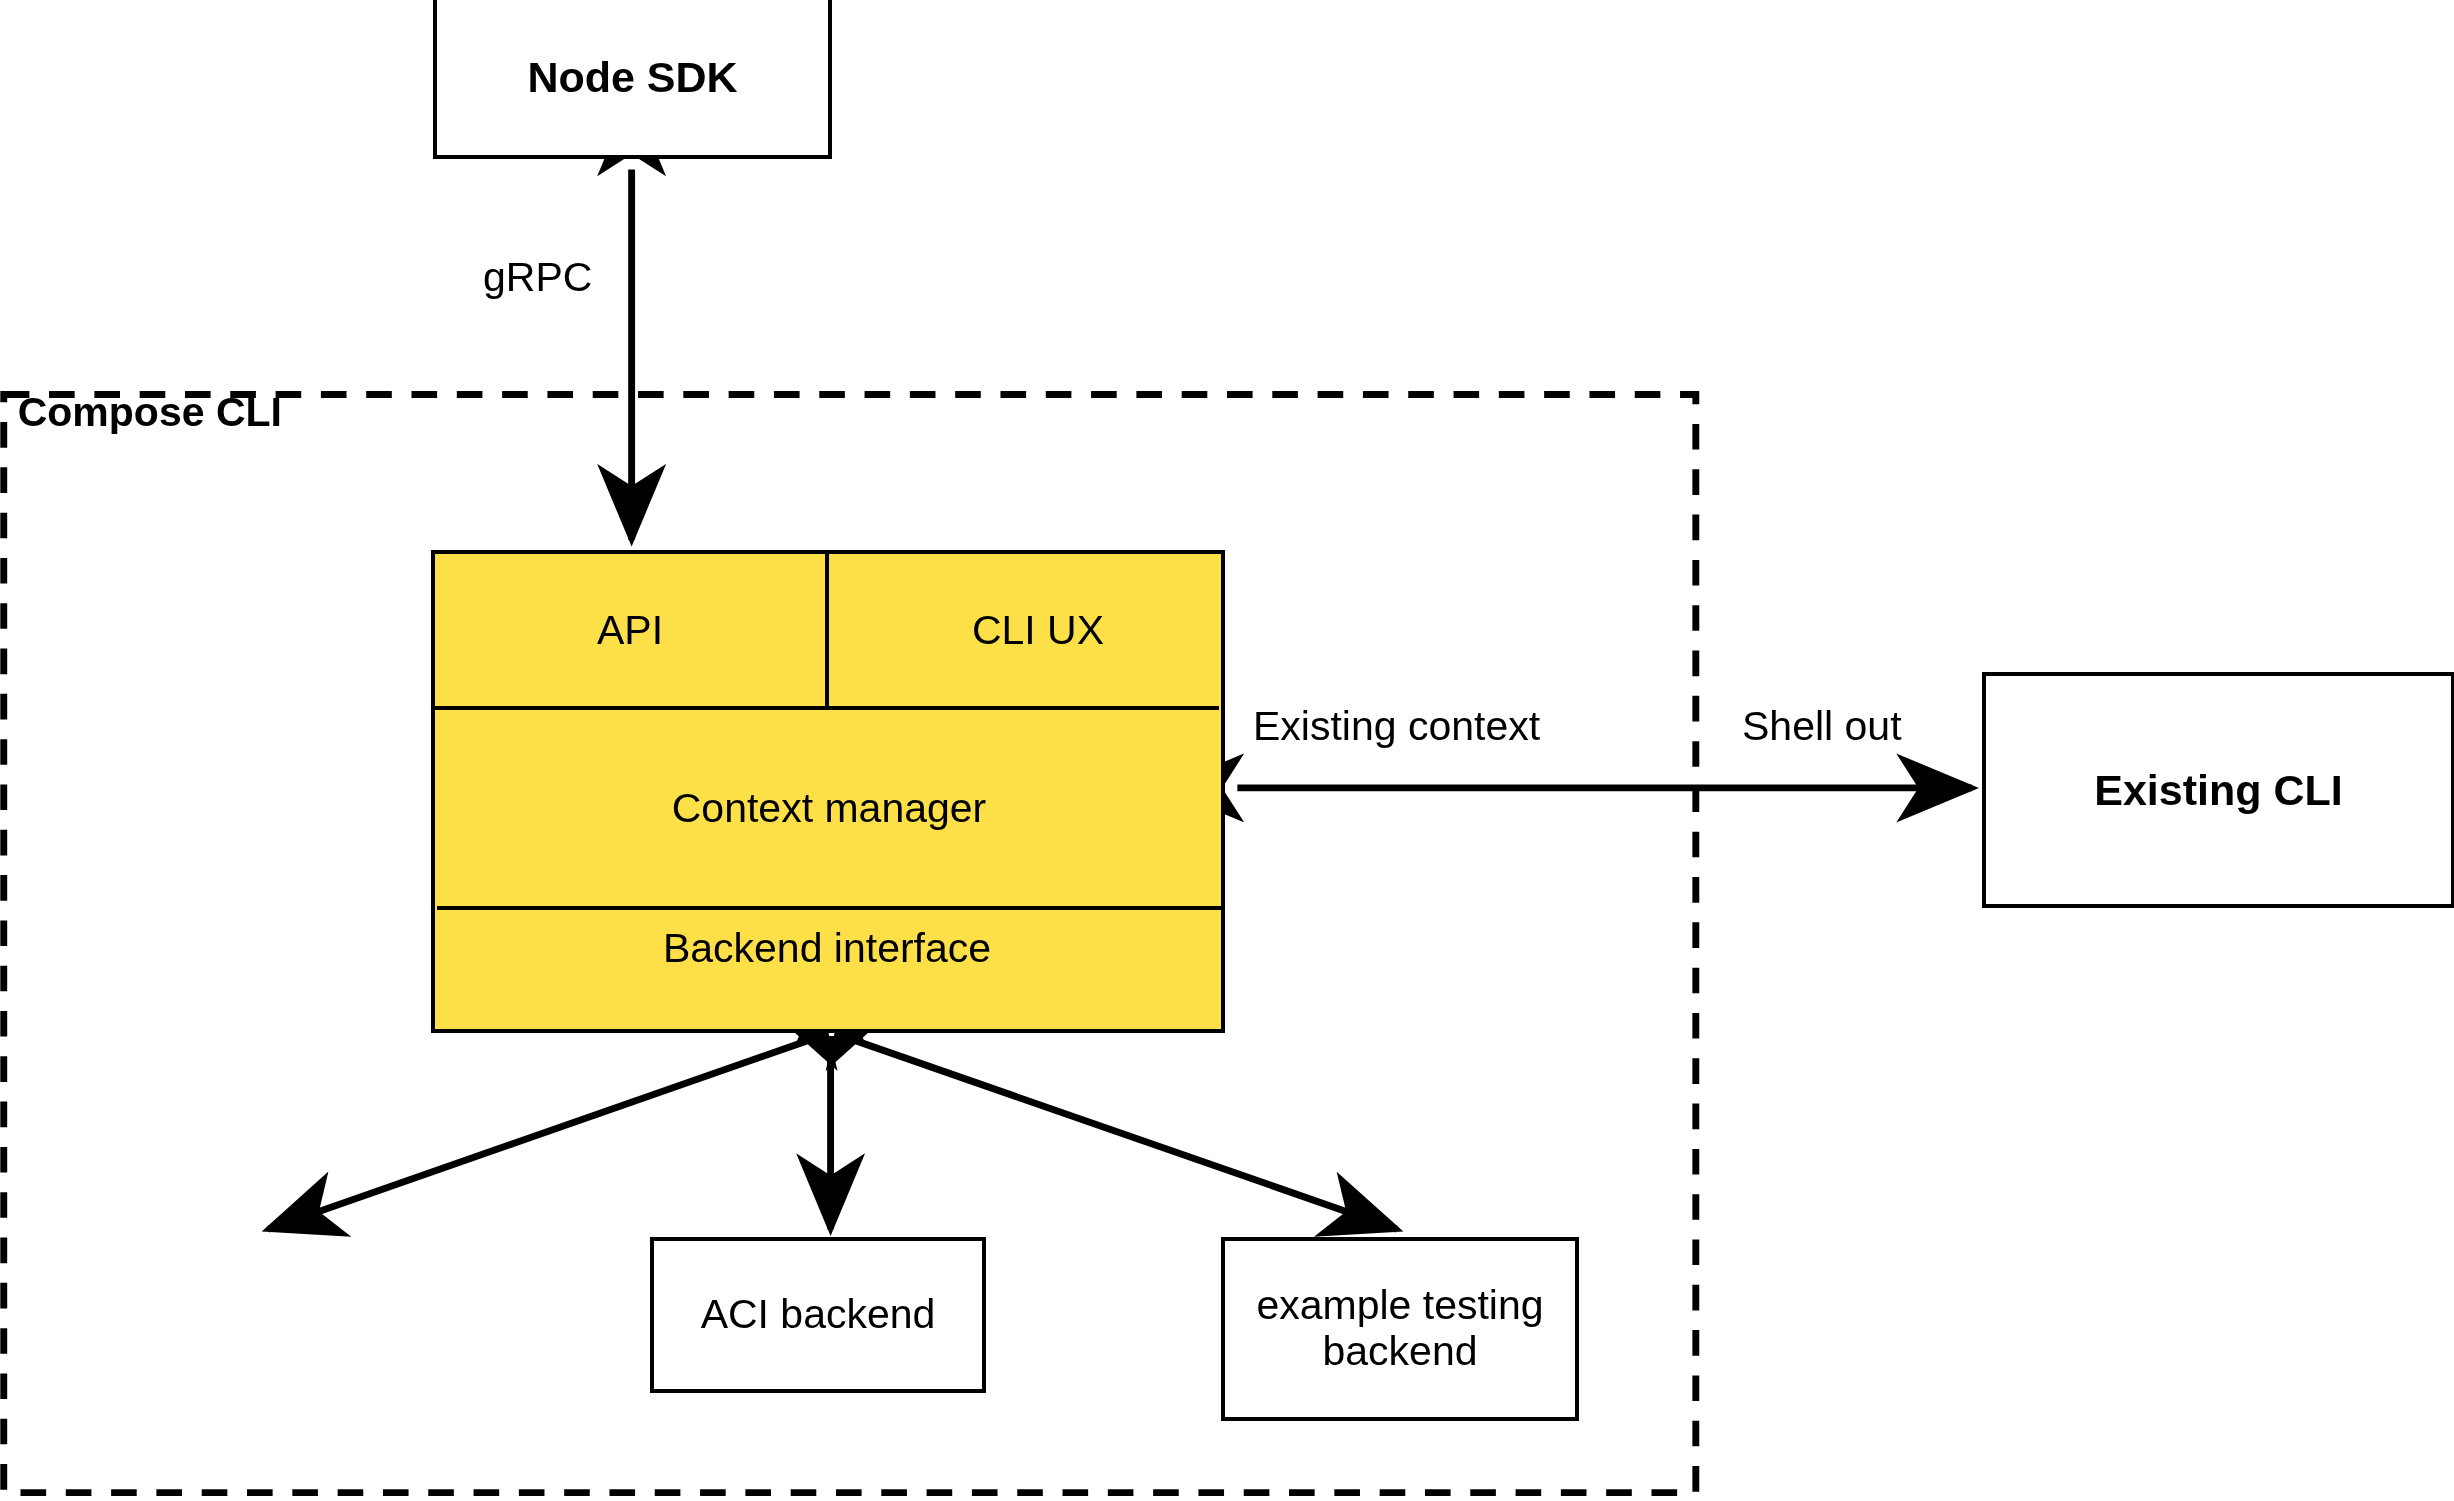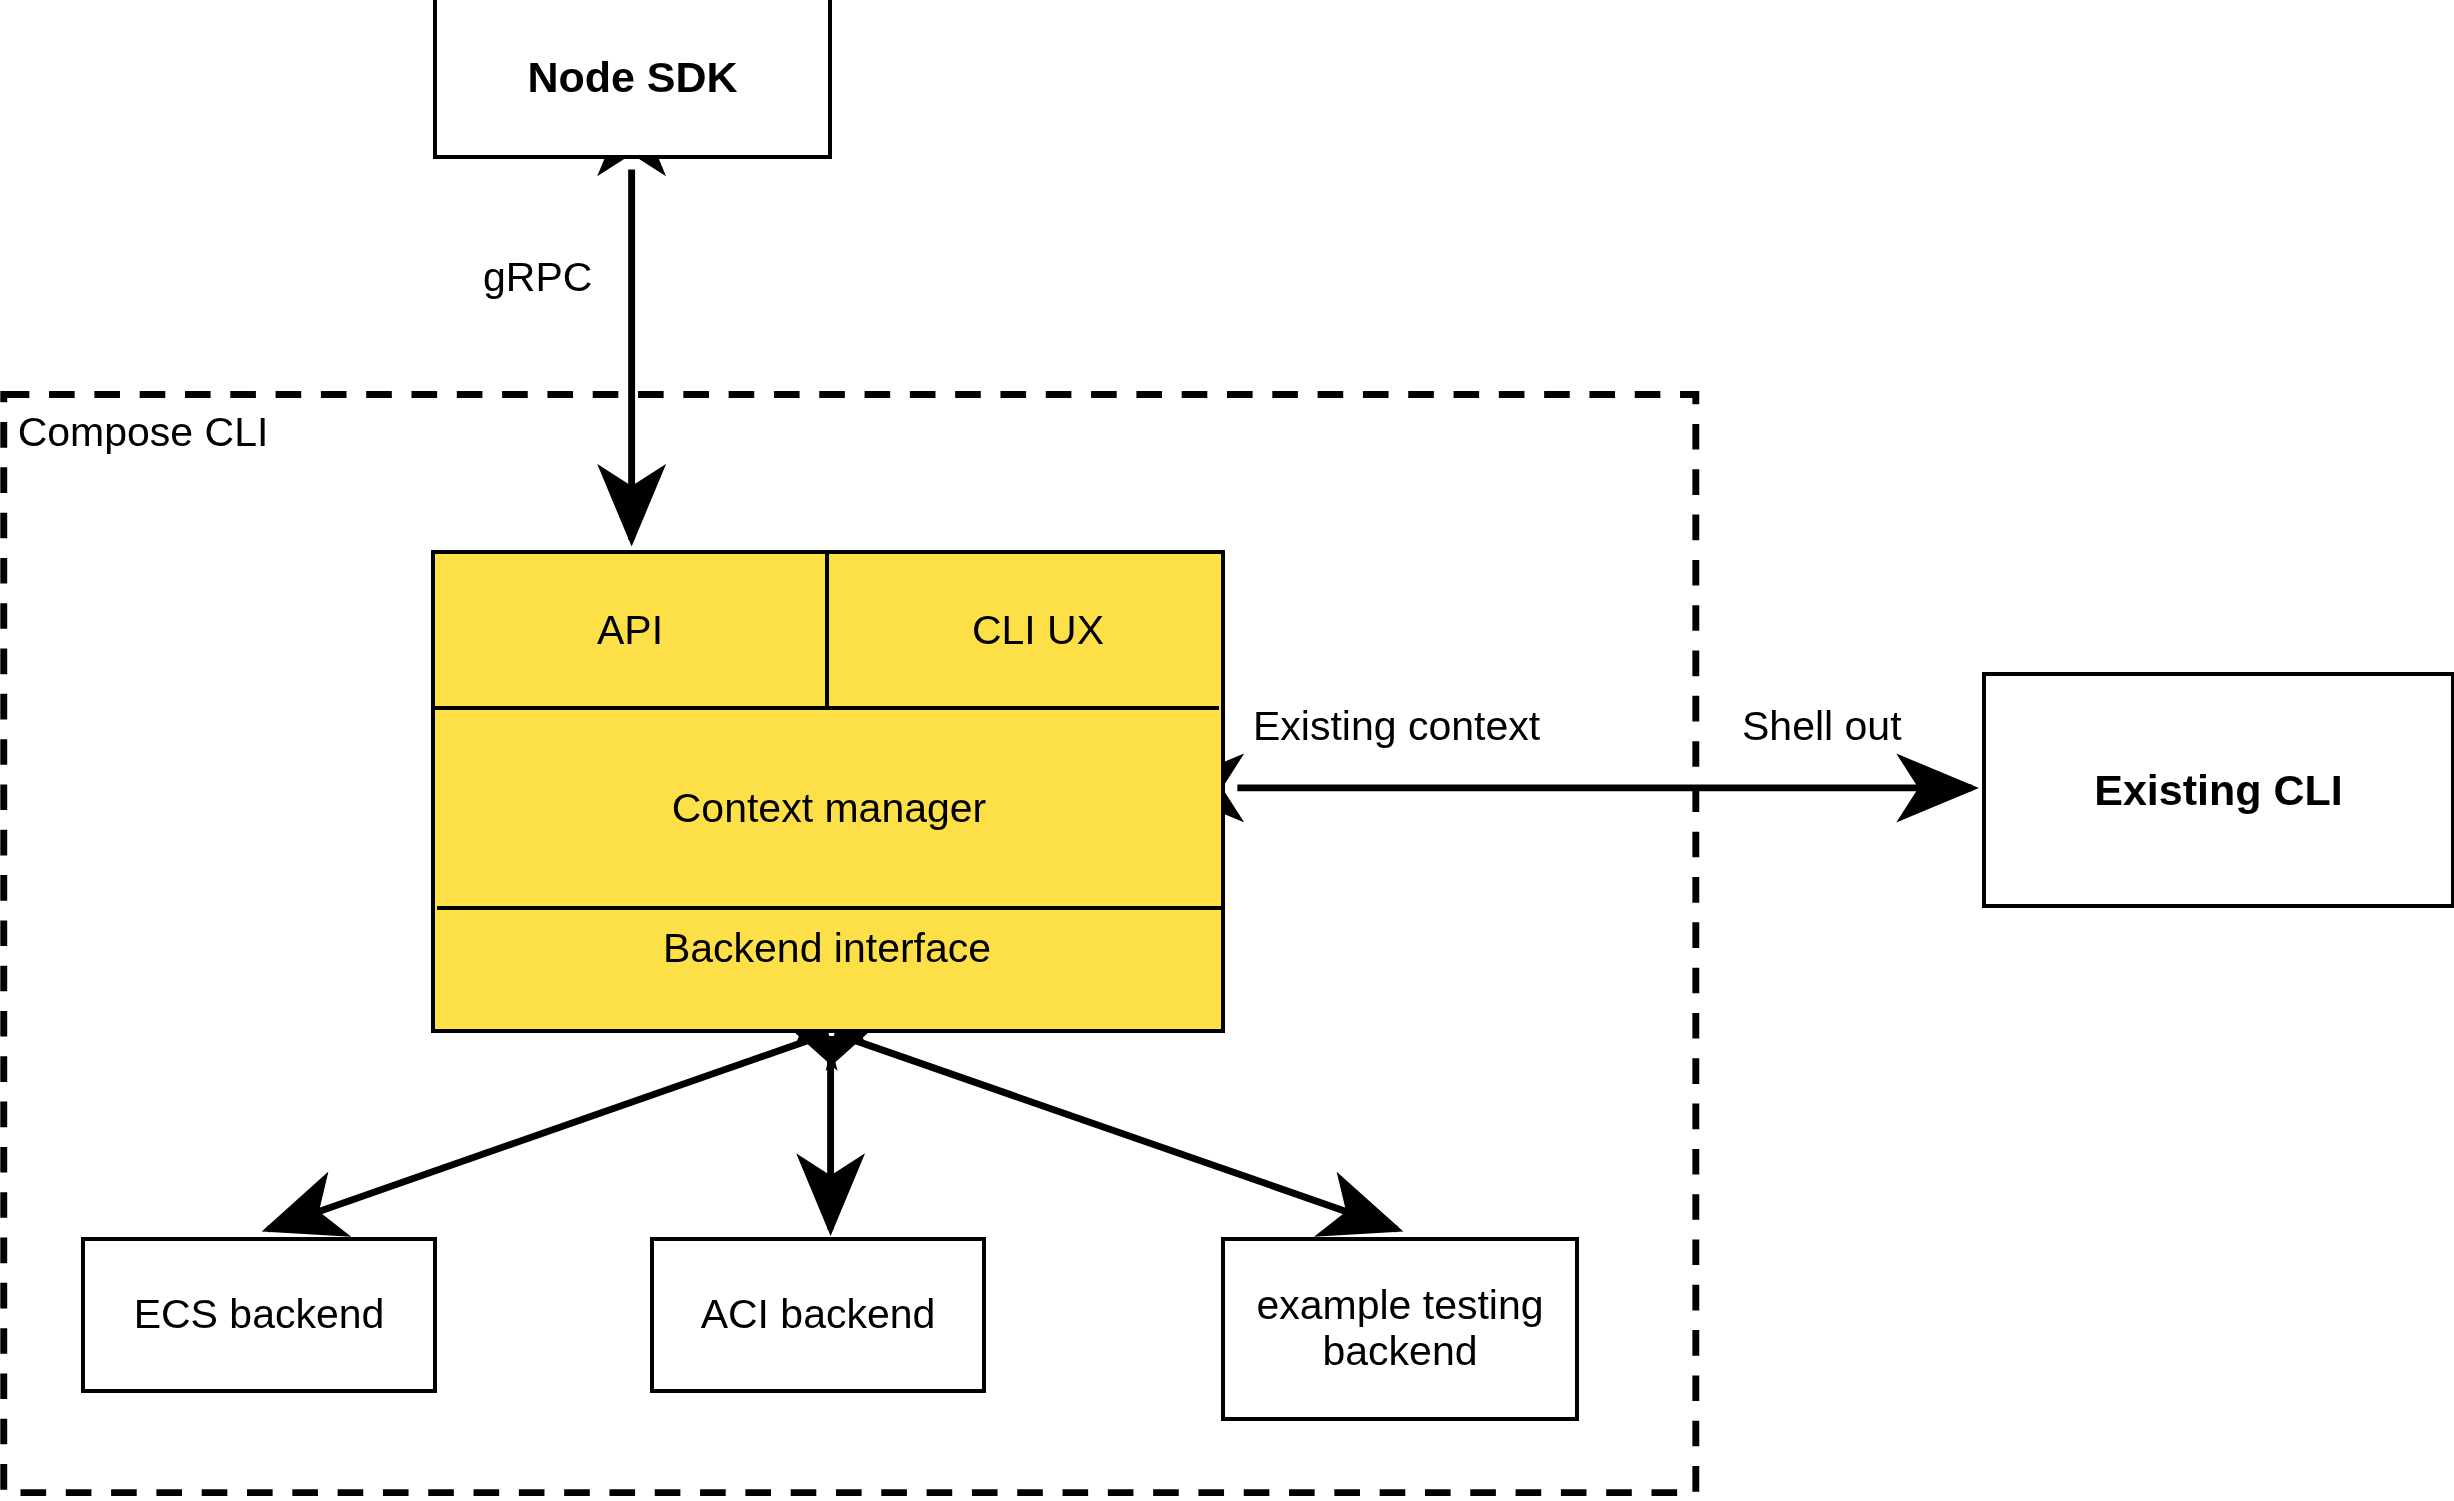--- a/index.html
+++ b/index.html
@@ -142,23 +142,23 @@
     left: 1221px;
     top: 1237px;
     width: 358px;
     height: 184px;
     font-size: 41px;
   }
   
   #compose-cli-boundary-label {
     position: absolute;
     left: 17.7px;
-    top: 409px;
-    font-size: 41px;
-    font-weight: normal;
+    top: 389px;
+    font-size: 41px;
+    font-weight: bold;
     white-space: nowrap;
   }
   
   .edge-label {
     position: absolute;
     font-size: 41px;
     white-space: nowrap;
   }
   #grpc-label {
     left: 483px;
@@ -230,23 +230,20 @@
   </div>
 
   <div id="existing-context-label" class="edge-label">Existing context</div>
 
   <div id="shell-out-label" class="edge-label">Shell out</div>
 
   <div id="existing-cli-box" class="node-box">
     <span class="node-label bold-label">Existing CLI</span>
   </div>
 
-  <div id="ecs-backend-box" class="node-box">
-    <span class="node-label">ECS backend</span>
-  </div>
 
   <div id="aci-backend-box" class="node-box">
     <span class="node-label">ACI backend</span>
   </div>
 
   <div id="example-testing-backend-box" class="node-box">
     <span class="node-label">example testing
 backend</span>
   </div>
 

